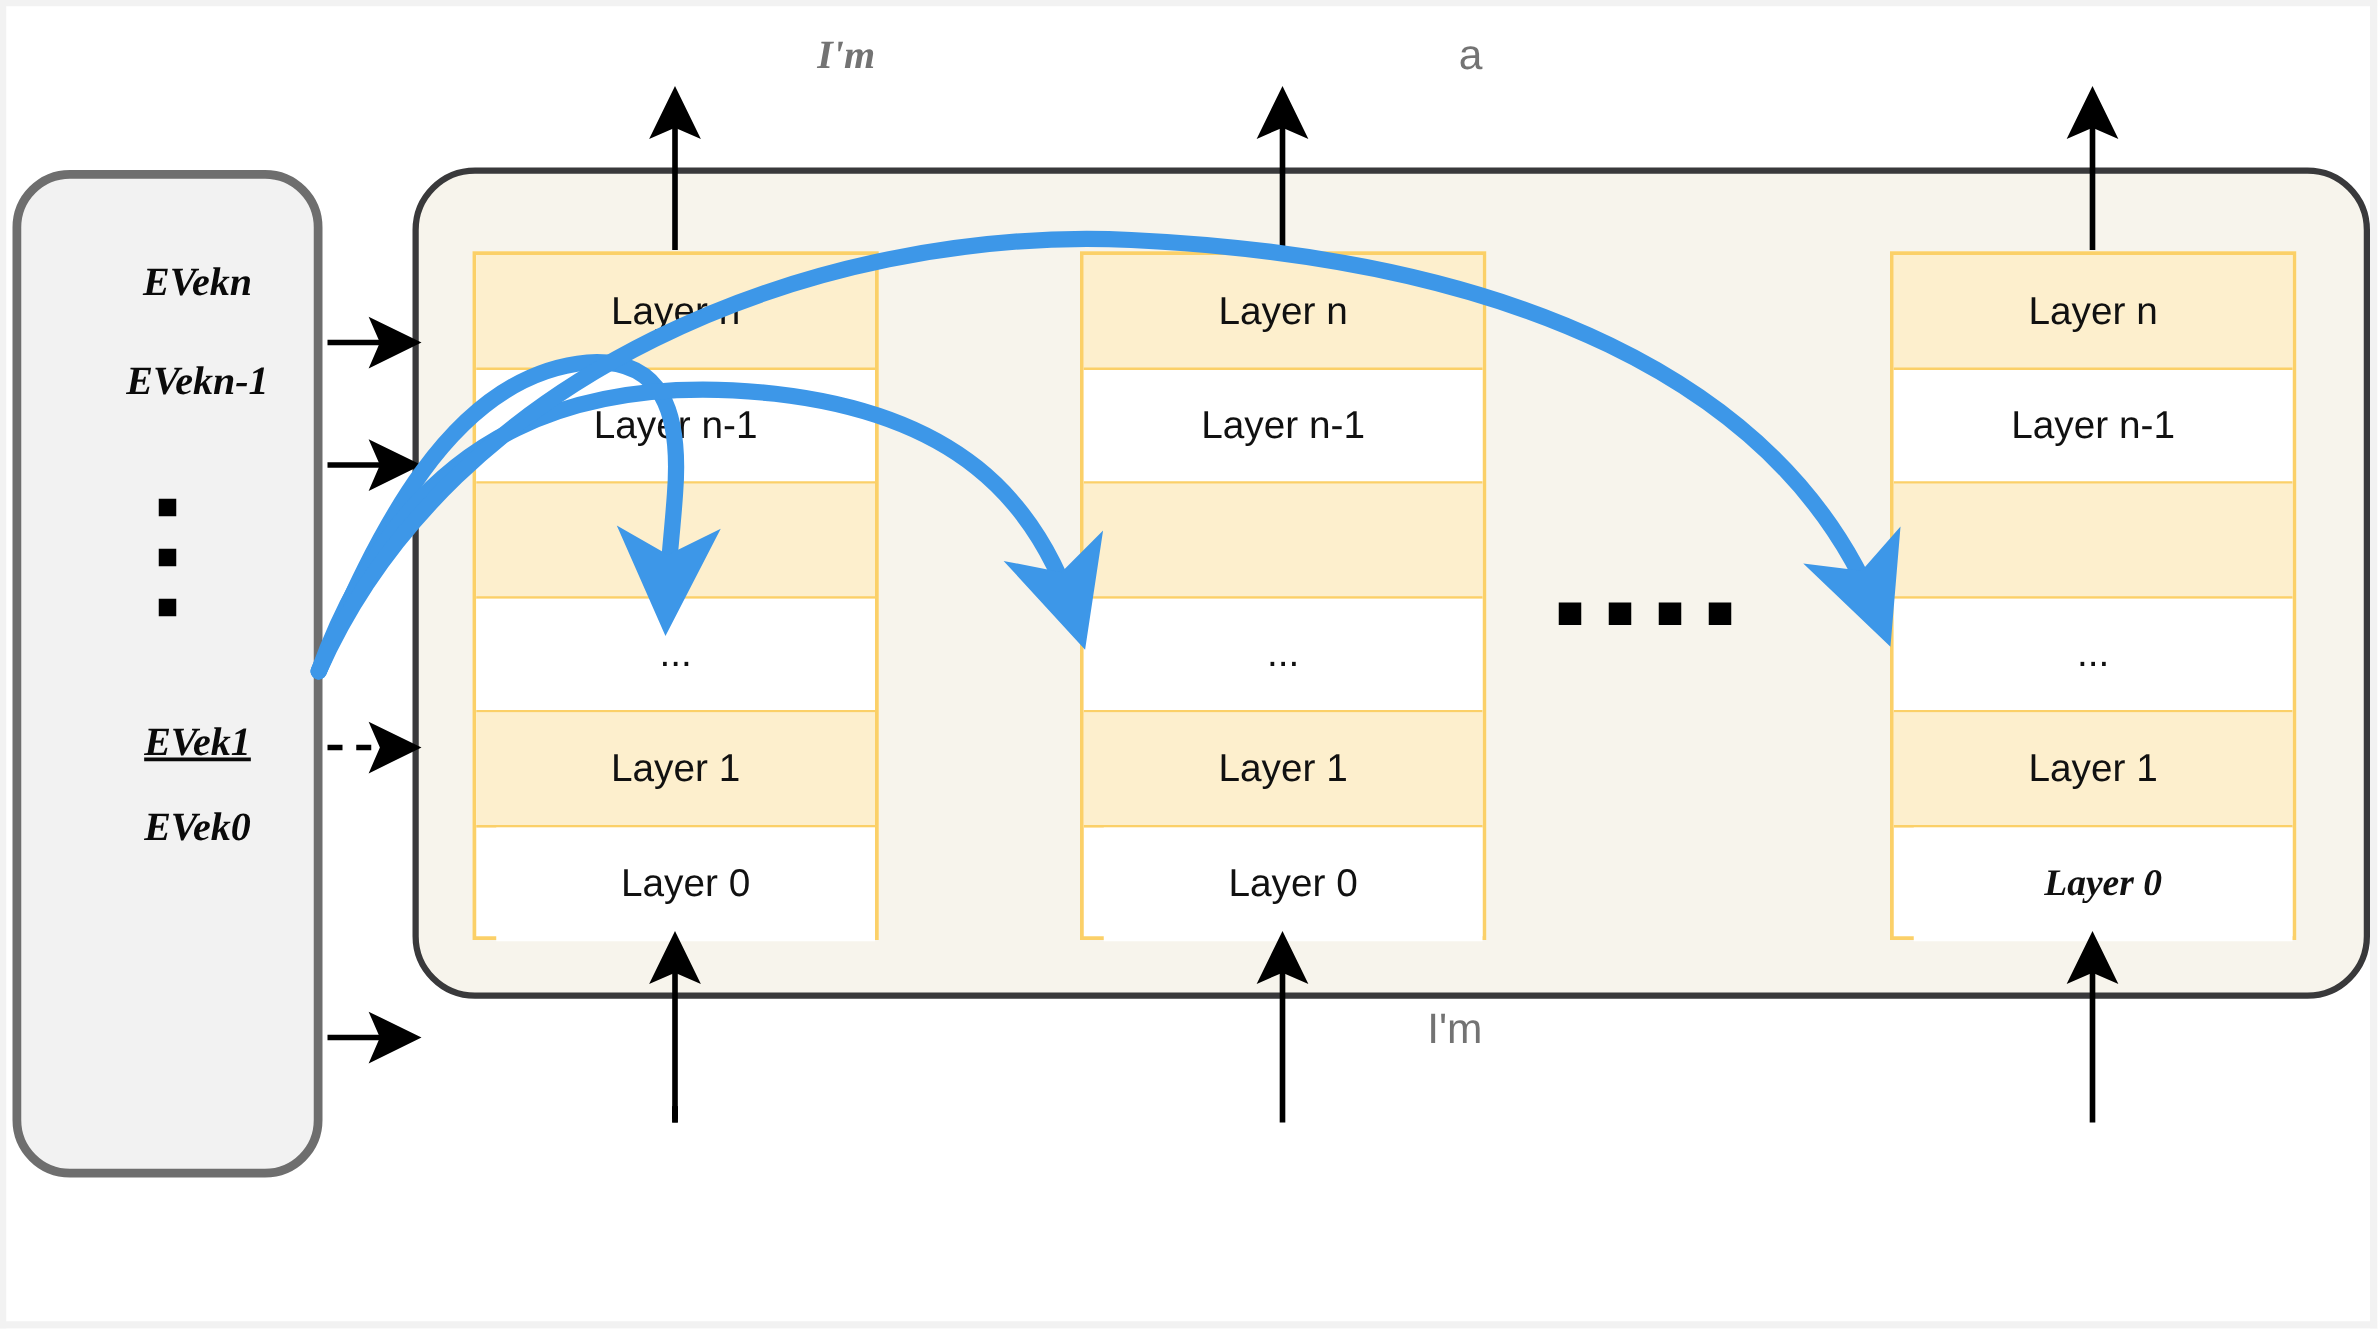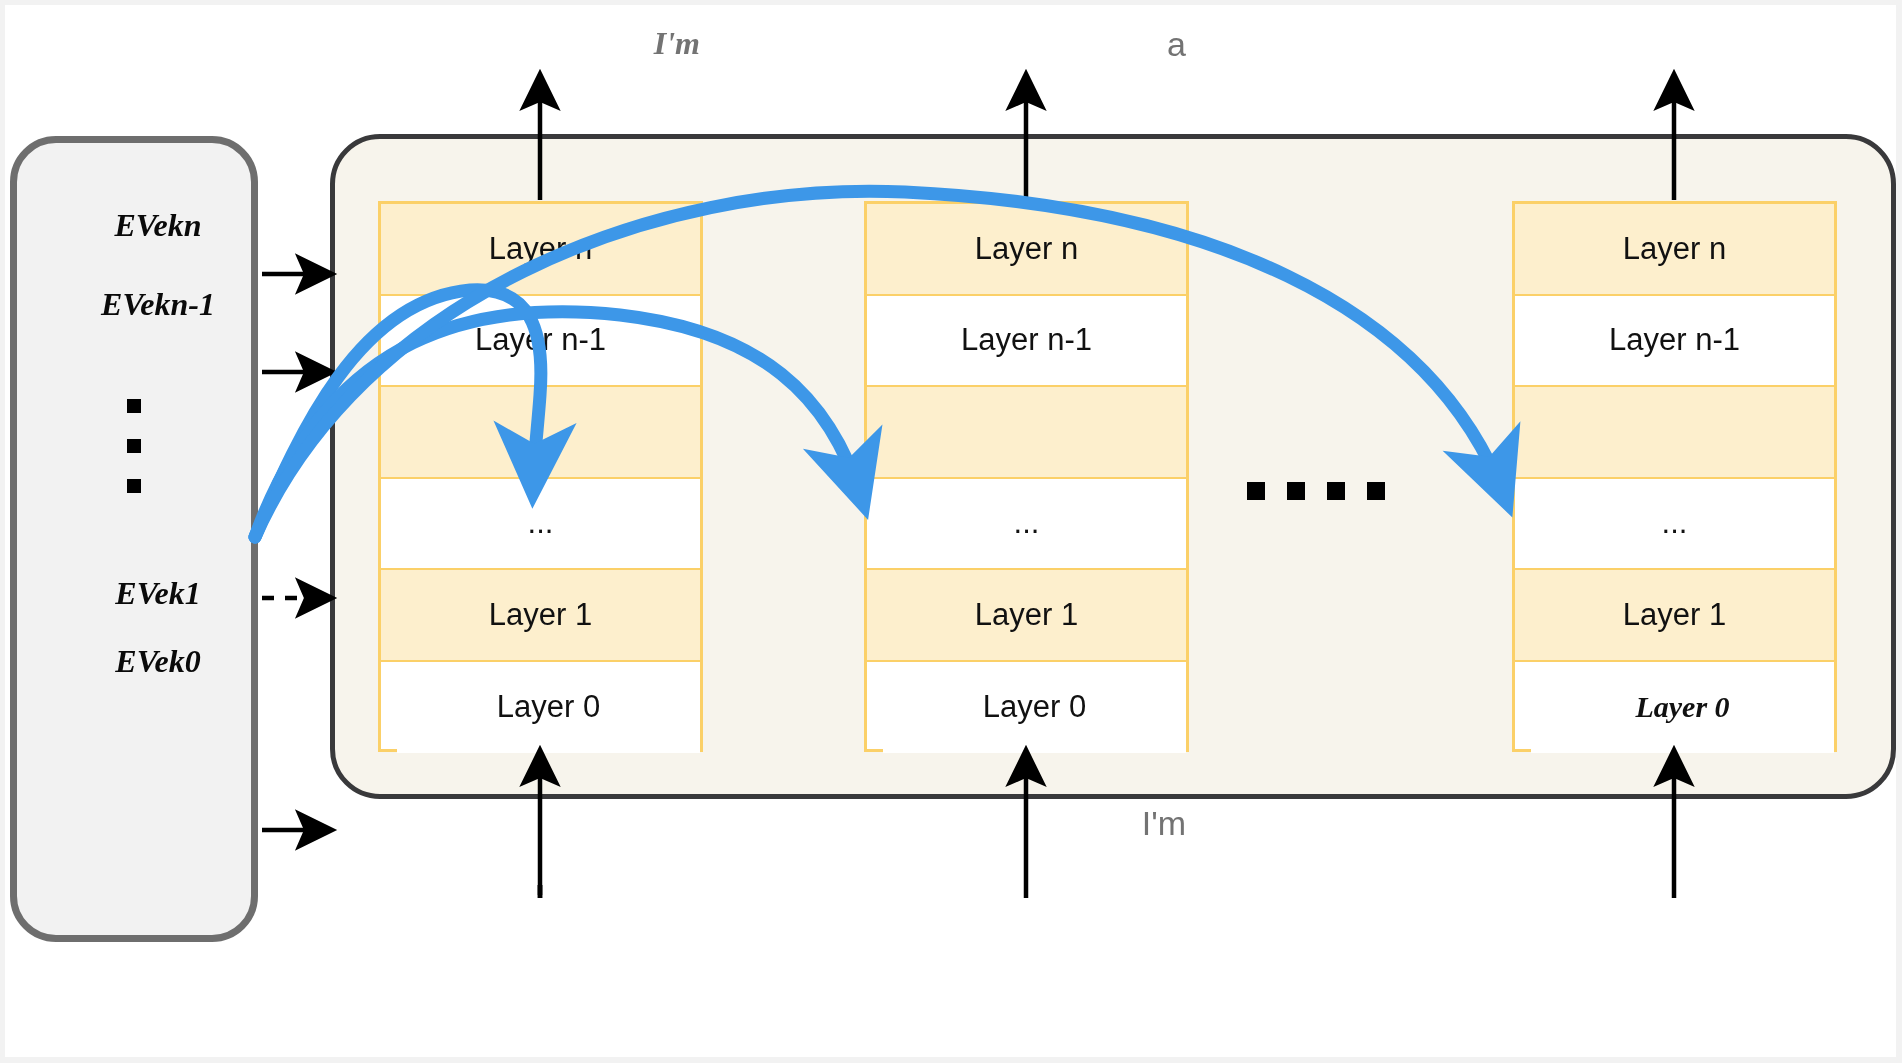--- a/index.html
+++ b/index.html
@@ -172,21 +172,21 @@
     <div class="embed-label" style="top:64px;">EVekn</div>
 
     <div class="embed-label" style="top:143px;">EVekn-1</div>
 
     <div class="embed-dots" style="top:230px;">
       <span class="sqdot"></span>
       <span class="sqdot"></span>
       <span class="sqdot"></span>
     </div>
 
-    <div class="embed-label" style="top:432px;">EVek1</div>
+    <div class="embed-label" style="top:432px;text-decoration:underline;">EVek1</div>
 
     <div class="embed-label" style="top:500px;">EVek0</div>
   </div>
 
   <div id="model-container"></div>
 
   <div class="layer-column" id="col-0">
     <div class="layer-cell tint">Layer n</div>
     <div class="layer-cell plain">Layer n-1</div>
     <div class="layer-cell tint"></div>

